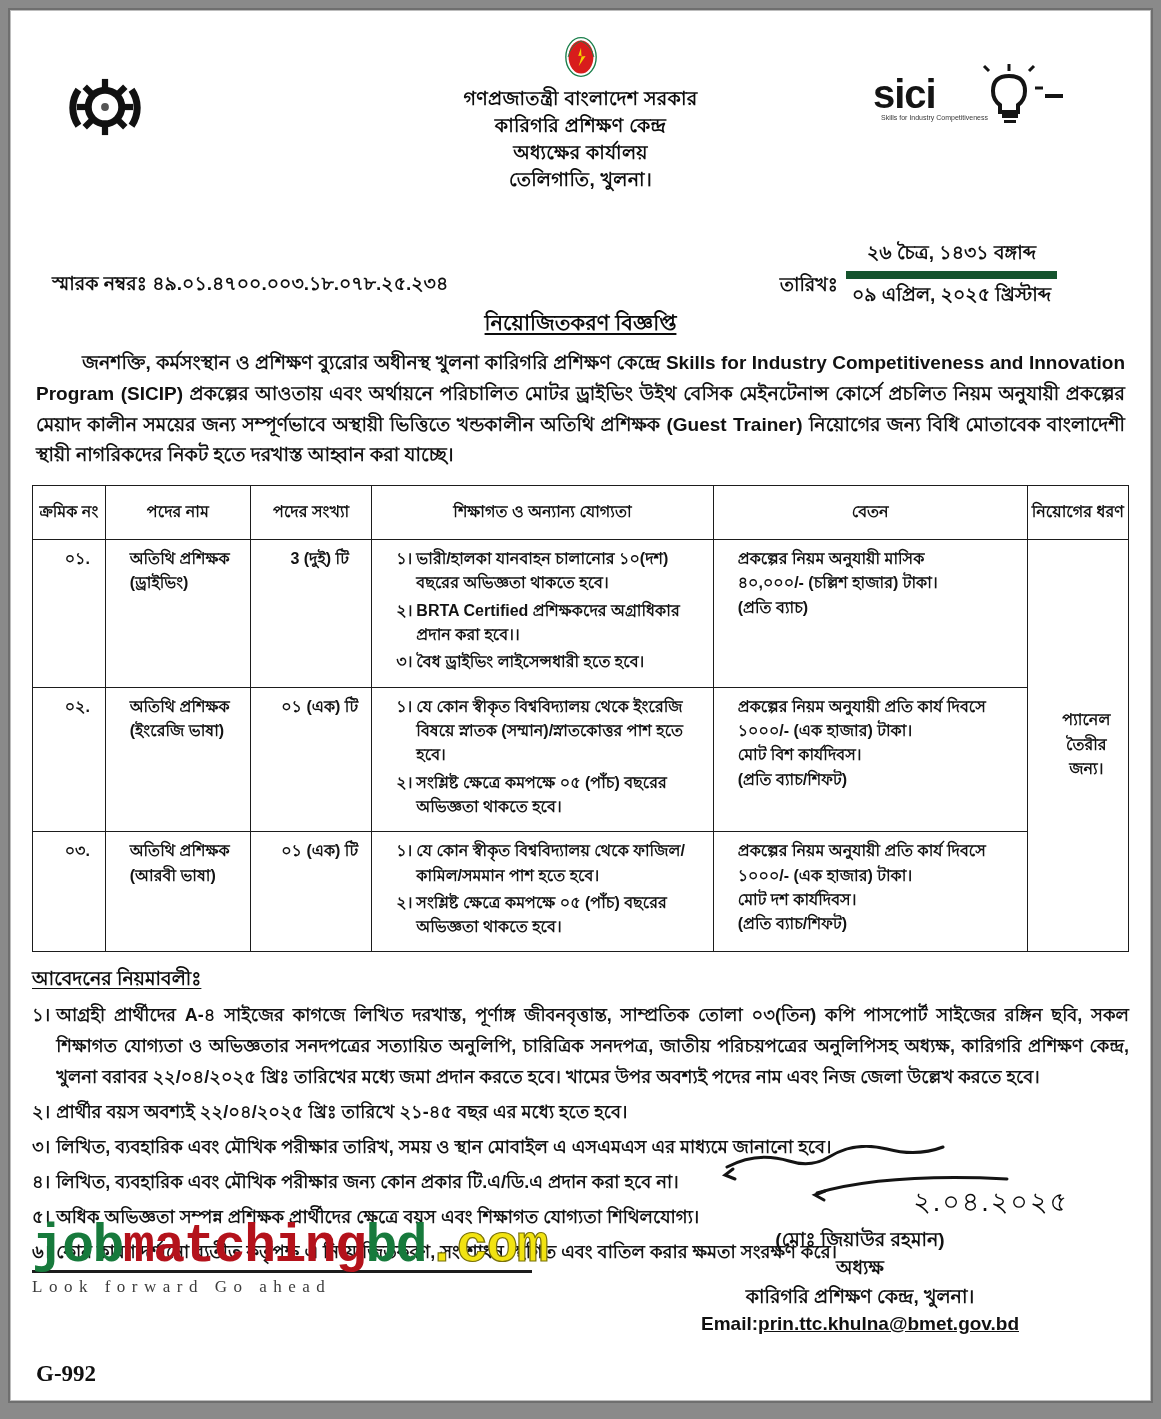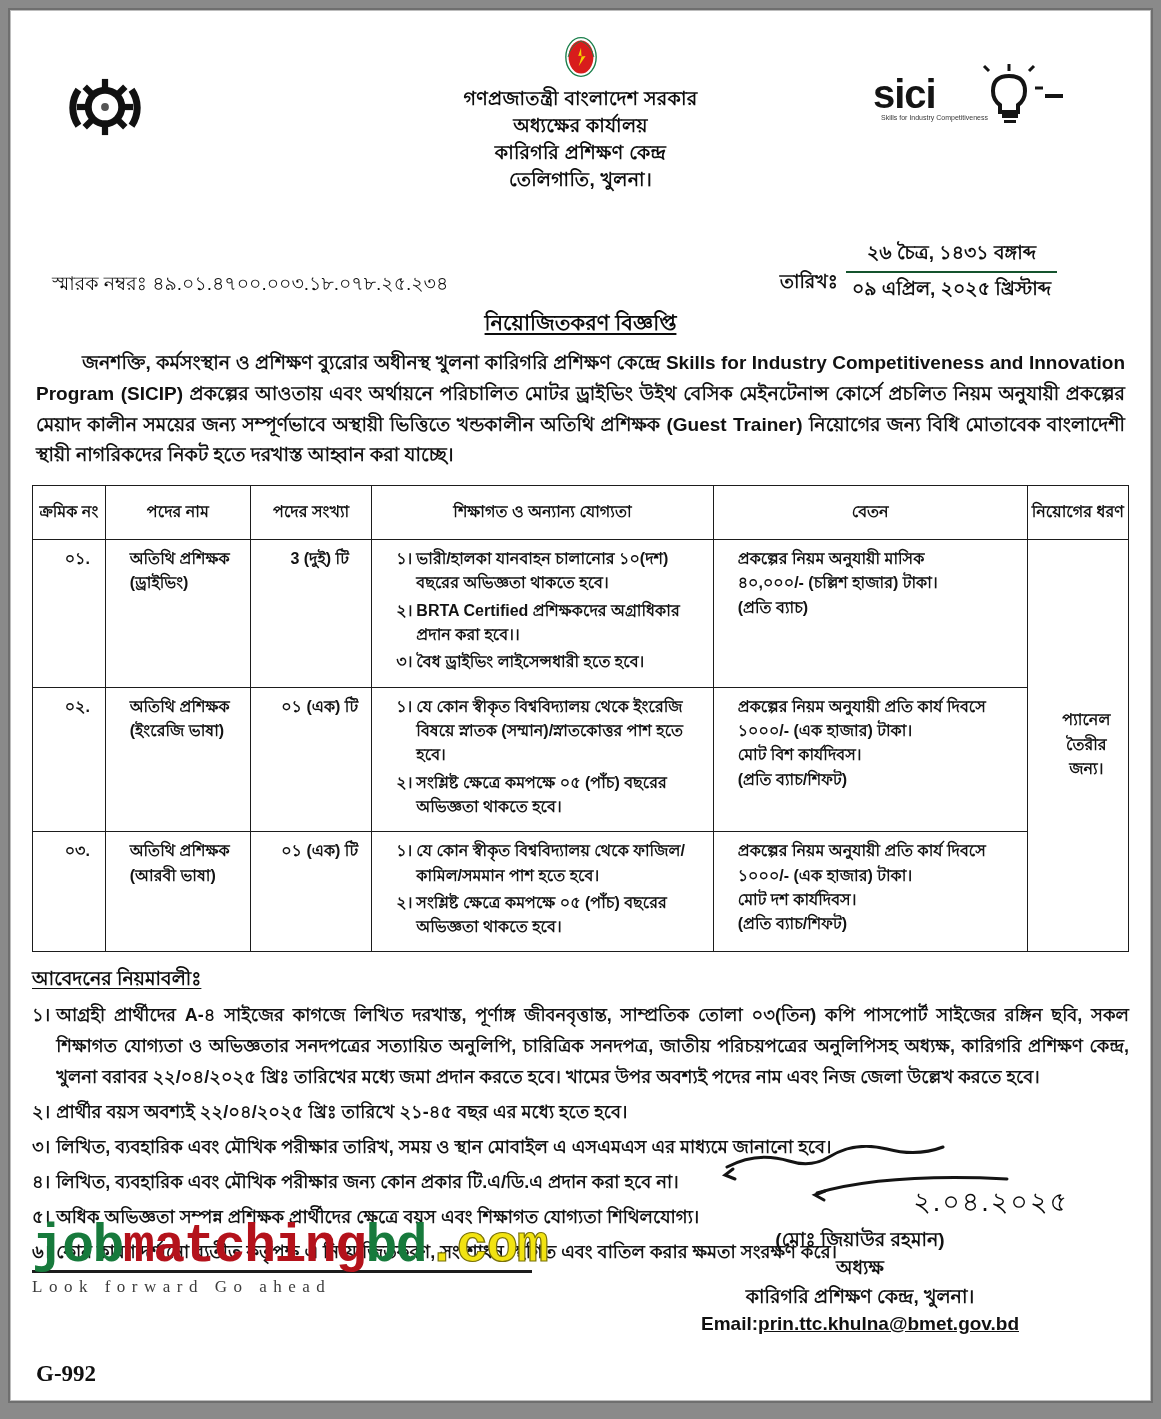--- a/index.html
+++ b/index.html
@@ -63,41 +63,41 @@
     font-size: 22px;
     color: #101010;
   }
   .website b { text-decoration: underline; }
 
   
   .memo-row { position: relative; height: 72px; }
   .memo-no {
     position: absolute; left: 20px; top: 34px;
     font-family: "Liberation Sans", sans-serif;
-    font-weight: normal; font-size: 19px; color: #111;
+    font-weight: bold; font-size: 19px; color: #111;
     filter: blur(.2px);
   }
   .date-block {
     position: absolute; right: 72px; top: 2px;
     display: flex; align-items: center; gap: 8px;
   }
   .date-label {
     font-family: "Liberation Sans", sans-serif;
     font-weight: bold; font-size: 19px; color: #111;
     padding-top: 22px;
     filter: blur(.2px);
   }
   .date-stack { text-align: center; }
   .date-bn, .date-en {
     font-family: "Liberation Sans", sans-serif;
     font-weight: bold; font-size: 19px; color: #111;
     padding: 1px 6px;
     filter: blur(.2px);
   }
-  .date-bn { border-bottom: 2px solid #14532d; }
+  .date-bn { border-bottom: 8px solid #14532d; }
 
   
   .doc-title {
     text-align: center;
     font-family: "Liberation Sans", sans-serif;
     font-weight: bold;
     font-size: 21px;
     color: #0c0c0c;
     text-decoration: underline;
     text-underline-offset: 3px;
@@ -287,22 +287,22 @@
             <line x1="160" y1="9" x2="165" y2="4"></line>
             <line x1="166" y1="26" x2="174" y2="26"></line>
             <line x1="120" y1="9" x2="115" y2="4"></line>
           </g>
           <line x1="176" y1="34" x2="194" y2="34" stroke="#141414" stroke-width="4"></line>
           <text x="12" y="58" font-family="Liberation Sans, sans-serif" font-size="7" fill="#3a3a3a">Skills for Industry Competitiveness</text>
         </svg>
 
         <div class="org-lines">
           <div>গণপ্রজাতন্ত্রী বাংলাদেশ সরকার</div>
+          <div>কারিগরি প্রশিক্ষণ কেন্দ্র</div>
           <div>অধ্যক্ষের কার্যালয়</div>
-          <div>কারিগরি প্রশিক্ষণ কেন্দ্র</div>
           <div>তেলিগাতি, খুলনা।</div>
         </div>
       </div>
 
       <div class="memo-row">
         <div class="memo-no">স্মারক নম্বরঃ ৪৯.০১.৪৭০০.০০৩.১৮.০৭৮.২৫.২৩৪</div>
         <div class="date-block">
           <div class="date-label">তারিখঃ</div>
           <div class="date-stack">
             <div class="date-bn">২৬ চৈত্র, ১৪৩১ বঙ্গাব্দ</div>

